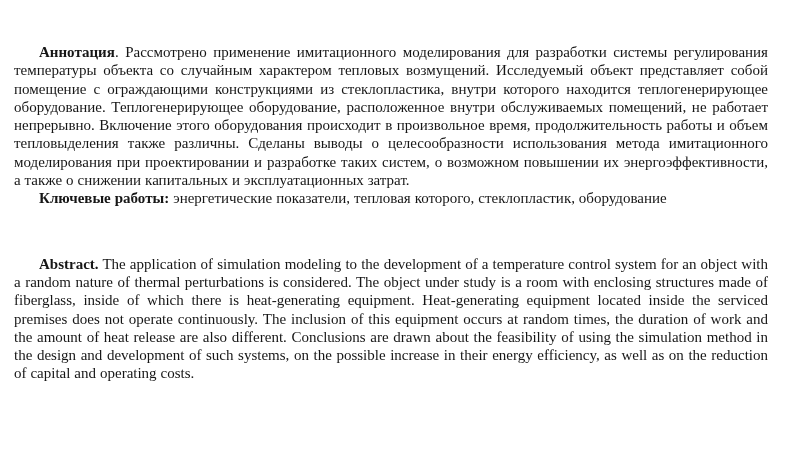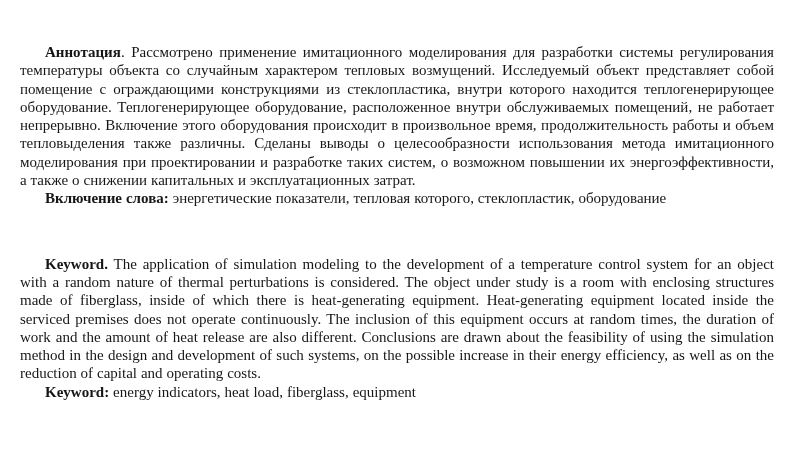--- a/index.html
+++ b/index.html
@@ -14,21 +14,21 @@
     width: 800px;
     height: 450px;
     background: var(--background, #ffffff);
     color: var(--text-color, #161616);
     font-family: "Liberation Serif", "DejaVu Serif", serif;
     overflow: hidden;
     position: relative;
   }
   .slide {
     position: absolute;
-    left: 20px;
+    left: 14px;
     top: 0;
     width: 754px;
   }
   .block-ru {
     margin-top: 43px;
   }
   .block-en {
     margin-top: 47px;
   }
   p.para {
@@ -43,24 +43,22 @@
     font-weight: bold;
   }
 </style>
 </head>
 <body>
 
 <main class="slide">
 
   <section class="block-ru">
     <p class="para"><b>Аннотация</b><span>. </span><span>Рассмотрено применение имитационного моделирования для разработки системы регулирования температуры объекта со случайным характером тепловых возмущений. Исследуемый объект представляет собой помещение с ограждающими конструкциями из стеклопластика, внутри которого находится теплогенерирующее оборудование. Теплогенерирующее оборудование, расположенное внутри обслуживаемых помещений, не работает непрерывно. Включение этого оборудования происходит в произвольное время, продолжительность работы и объем тепловыделения также различны. Сделаны выводы о целесообразности использования метода имитационного моделирования при проектировании и разработке таких систем, о возможном повышении их энергоэффективности, а также о снижении капитальных и эксплуатационных затрат.</span></p>
-    <p class="para"><b>Включение слова:</b>
+    <p class="para"><b>Ключевые работы:</b>
       <span>энергетические показатели, тепловая которого, стеклопластик, оборудование</span></p>
   </section>
 
   <section class="block-en">
-    <p class="para"><b>Keyword.</b>
+    <p class="para"><b>Abstract.</b>
       <span>The application of simulation modeling to the development of a temperature control system for an object with a random nature of thermal perturbations is considered. The object under study is a room with enclosing structures made of fiberglass, inside of which there is heat-generating equipment. Heat-generating equipment located inside the serviced premises does not operate continuously. The inclusion of this equipment occurs at random times, the duration of work and the amount of heat release are also different. Conclusions are drawn about the feasibility of using the simulation method in the design and development of such systems, on the possible increase in their energy efficiency, as well as on the reduction of capital and operating costs.</span></p>
-    <p class="para"><b>Keyword:</b>
-      <span>energy indicators, heat load, fiberglass, equipment</span></p>
   </section>
 
 </main>
 
 </body></html>

